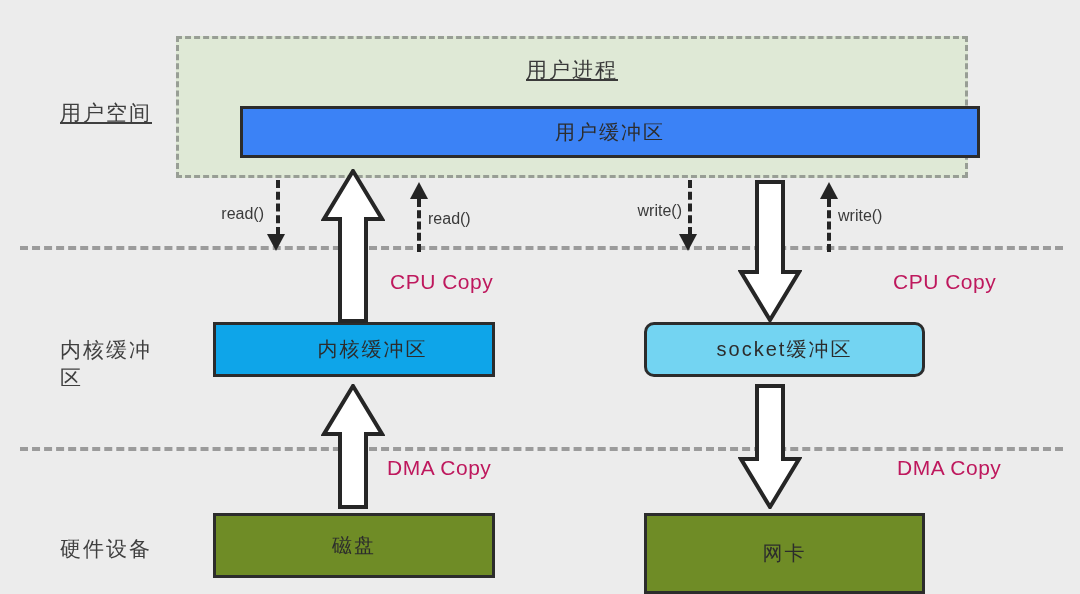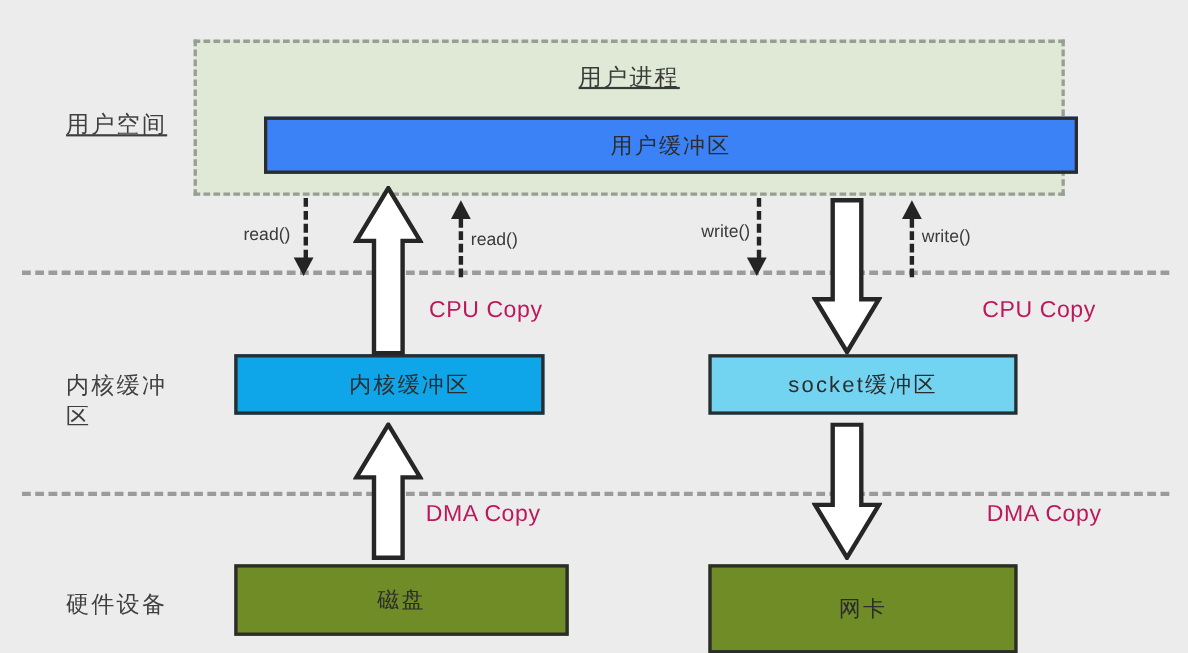--- a/index.html
+++ b/index.html
@@ -25,22 +25,22 @@
   }
 
   
   .box {
     border: 3px solid #2c2c2c;
     display: flex; align-items: center; justify-content: center;
     font-size: 20px; color: #2c2c2c; letter-spacing: 2px;
   }
   .user-buffer   { left: 200px; top: 106px; width: 740px; height: 52px; }
   .kernel-buffer { left: 213px; top: 322px; width: 282px; height: 55px; }
-  .socket-buffer { left: 644px; top: 322px; width: 281px; height: 55px; }
-  .disk-box      { left: 213px; top: 513px; width: 304px; height: 65px; }
+  .socket-buffer { left: 644px; top: 322px; width: 281px; height: 55px; border-radius: 10px; }
+  .disk-box      { left: 213px; top: 513px; width: 282px; height: 65px; }
   .nic-box       { left: 644px; top: 513px; width: 281px; height: 81px; }
 
   
   .section-label {
     left: 60px; width: 110px;
     font-size: 21px; color: #3f3f3f; letter-spacing: 2px;
   }
   .lbl-user     { top: 99px; text-decoration: underline;  }
   .lbl-kernel   { top: 336px; }
   .lbl-hardware { top: 535px; font-family: Liberation Serif, serif; }

